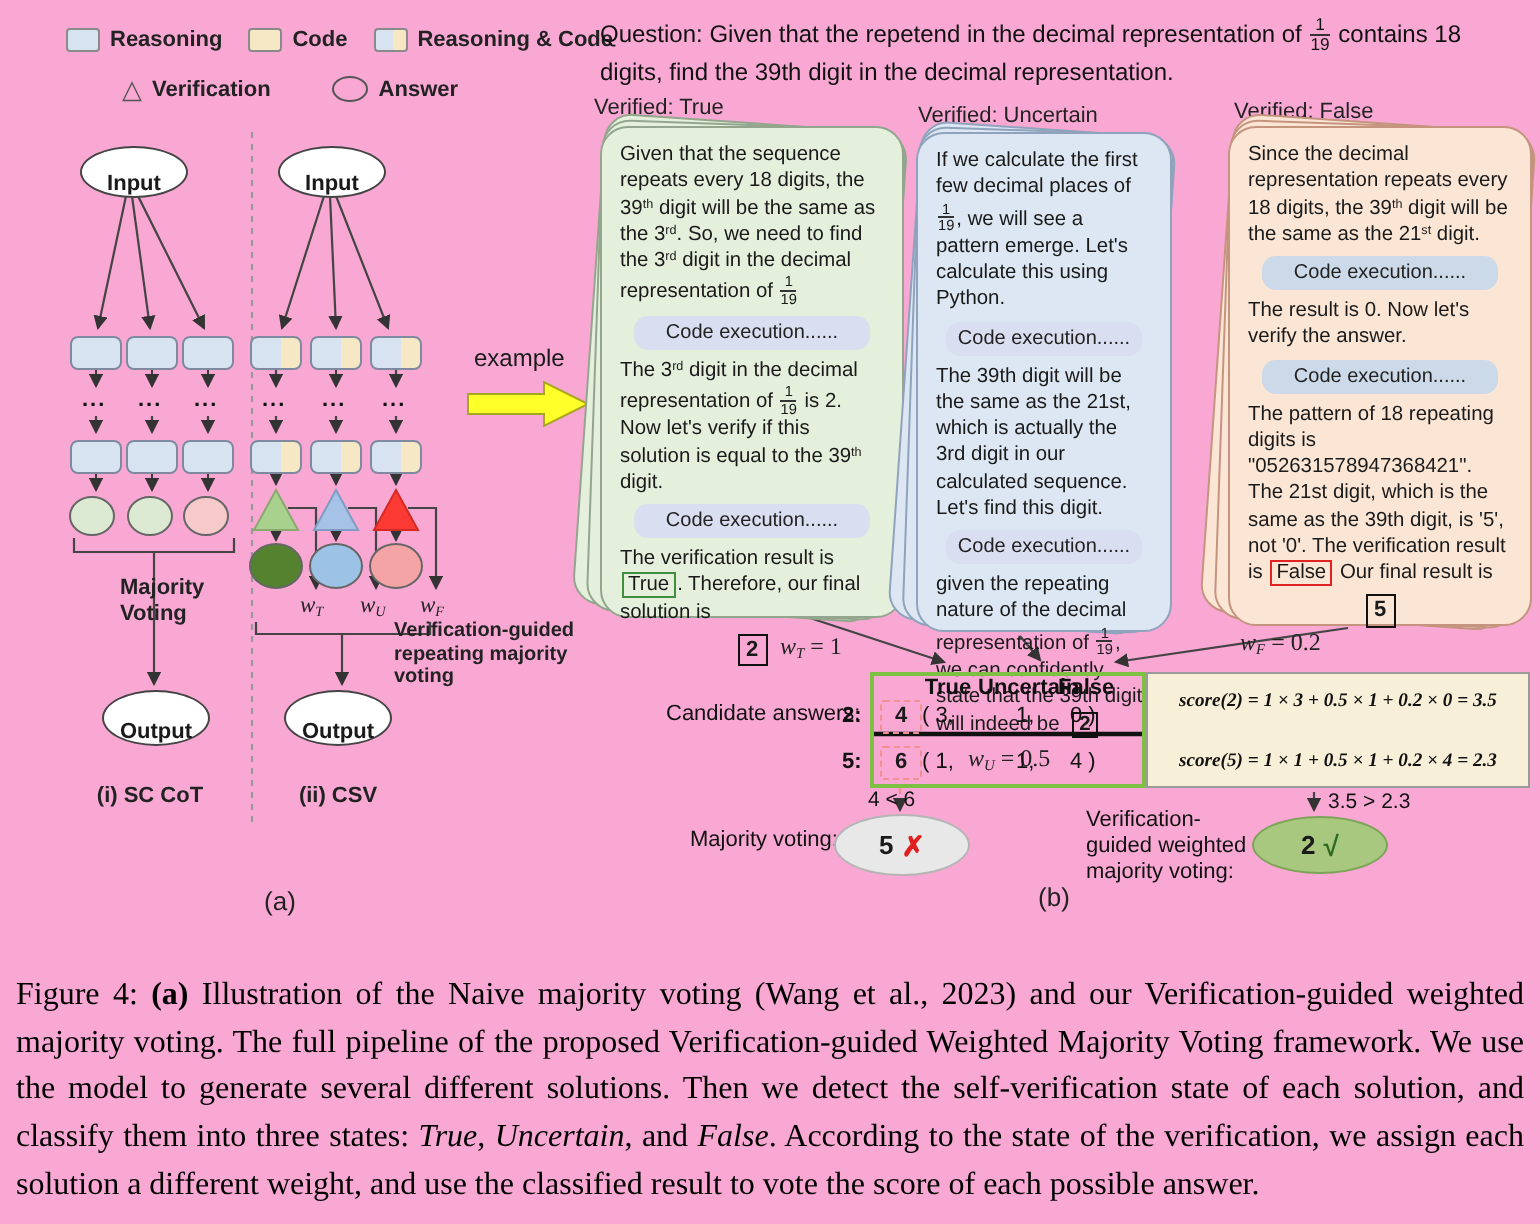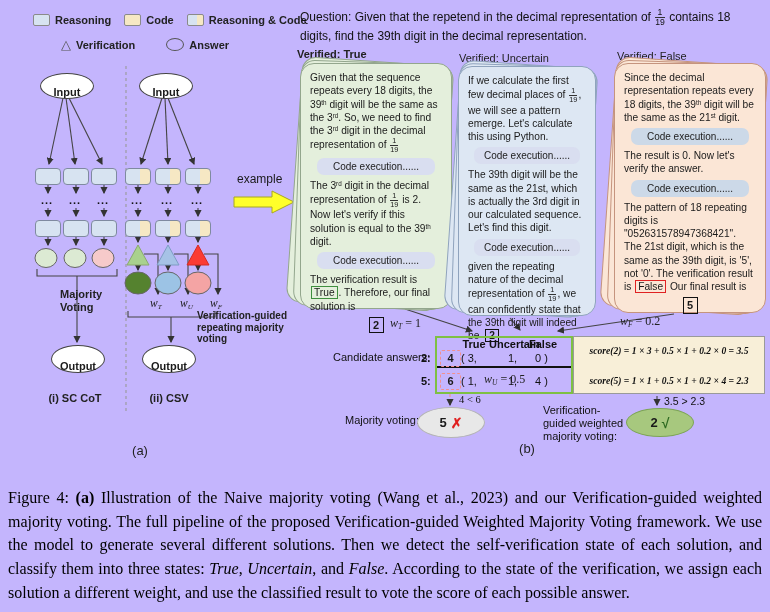--- a/index.html
+++ b/index.html
@@ -1,16 +1,16 @@
 <!DOCTYPE html>
 <html><head>
 <meta charset="utf-8">
 <style>
   html,body{margin:0;padding:0;background:#fff;}
-  .page{position:relative;width:770px;height:612px;background:#c4b5fd;overflow:hidden;
+  .page{position:relative;width:770px;height:612px;background:#f9a8d4;overflow:hidden;
         font-family:"Liberation Sans",sans-serif;color:#1a1a1a;}
   .abs{position:absolute;}
   svg.overlay{position:absolute;left:0;top:0;width:770px;height:612px;}
 
   
   .legend-row{position:absolute;display:flex;align-items:center;gap:5px;font-size:11px;font-weight:bold;color:#222;}
   .chip{width:15px;height:10px;border:1px solid #8a8a8a;border-radius:2px;display:inline-block;background:#d7e3f1;}
   .chip.code{background:#f6e8c4;}
   .chip.split{background:linear-gradient(to right,#d7e3f1 0 58%,#f6e8c4 58% 100%);}
   .tri-glyph{font-size:13px;font-weight:normal;color:#555;line-height:1;}
@@ -218,38 +218,38 @@
     </div>
 
   <div class="small-bold" style="left:40px;top:392px;width:70px;text-align:center;">(i) SC CoT</div>
   <div class="small-bold" style="left:140px;top:392px;width:58px;text-align:center;">(ii) CSV</div>
   <div class="panel-label" style="left:120px;top:443px;width:40px;">(a)</div>
 
   <div class="abs" style="left:237px;top:172px;font-size:12px;">example</div>
 
   <div class="question"><span>Question: Given that the repetend in the decimal representation of </span><span class="seg-frac"><span class="fn">1</span><span class="fd">19</span></span><span> contains 18 digits, find the 39th digit in the decimal representation.</span></div>
 
-  <span class="verified-label" style="left:297px;top:48px;font-weight:bold;">Verified: True</span>
+  <span class="verified-label" style="left:297px;top:48px;">Verified: True</span>
   <span class="verified-label" style="left:459px;top:52px;">Verified: Uncertain</span>
   <span class="verified-label" style="left:617px;top:50px;">Verified: False</span>
 
   <div class="stack st-true" style="left:300px;top:63px;width:152px;height:246px;">
     <div class="ghost g2"></div>
     <div class="ghost g1"></div>
     <div class="card">
       <div><span>Given that the sequence repeats every 18 digits, the 39</span><span class="seg-sup">th</span><span> digit will be the same as the 3</span><span class="seg-sup">rd</span><span>. So, we need to find the 3</span><span class="seg-sup">rd</span><span> digit in the decimal representation of </span><span class="seg-frac"><span class="fn">1</span><span class="fd">19</span></span></div>
       <div class="codebox">Code execution......</div>
       <div><span>The 3</span><span class="seg-sup">rd</span><span> digit in the decimal representation of </span><span class="seg-frac"><span class="fn">1</span><span class="fd">19</span></span><span> is 2. Now let's verify if this solution is equal to the 39</span><span class="seg-sup">th</span><span> digit.</span></div>
       <div class="codebox">Code execution......</div>
       <div><span>The verification result is </span><span class="seg-box-green">True</span><span>. Therefore, our final solution is</span></div>
       <div class="ansbox">2</div>
     </div>
   </div>
 
-  <div class="stack st-unc" style="left:458px;top:66px;width:138px;height:250px;">
+  <div class="stack st-unc" style="left:458px;top:66px;width:128px;height:250px;">
     <div class="ghost g2"></div>
     <div class="ghost g1"></div>
     <div class="card">
       <div><span>If we calculate the first few decimal places of </span><span class="seg-frac"><span class="fn">1</span><span class="fd">19</span></span><span>, we will see a pattern emerge. Let's calculate this using Python.</span></div>
       <div class="codebox">Code execution......</div>
       <div><span>The 39th digit will be the same as the 21st, which is actually the 3rd digit in our calculated sequence. Let's find this digit.</span></div>
       <div class="codebox">Code execution......</div>
       <div><span>given the repeating nature of the decimal representation of </span><span class="seg-frac"><span class="fn">1</span><span class="fd">19</span></span><span>, we can confidently state that the 39th digit will indeed be </span><span class="seg-box-answer">2</span></div>
     </div>
   </div>
@@ -287,21 +287,21 @@
 
   <span class="tcell" style="left:421px;top:375px;font-weight:bold;">5:</span>
   <div class="dashred" style="left:440px;top:373px;">6</div>
   <span class="tcell" style="left:461px;top:375px;">(  1,</span>
   <span class="tcell" style="left:508px;top:375px;">1,</span>
   <span class="tcell" style="left:535px;top:375px;">4  )</span>
 
   <div class="score" style="left:576px;top:345px;">score(2) = 1 × 3 + 0.5 × 1 + 0.2 × 0 = 3.5</div>
   <div class="score" style="left:576px;top:375px;">score(5) = 1 × 1 + 0.5 × 1 + 0.2 × 4 = 2.3</div>
 
-  <span class="cmp-label" style="left:459px;top:394px;font-family:Liberation Serif, serif;">4 &lt; 6</span>
+  <span class="cmp-label" style="left:434px;top:394px;">4 &lt; 6</span>
   <span class="tcell" style="left:345px;top:414px;">Majority voting:</span>
   <div class="vote-ellipse mv" style="left:417px;top:407px;width:66px;height:29px;">
     <span>5</span>
     <span class="mark-x">✗</span>
   </div>
 
   <span class="cmp-label" style="left:664px;top:395px;">3.5 &gt; 2.3</span>
   <div class="tcell" style="left:543px;top:404px;width:86px;line-height:1.2;">Verification-guided weighted majority voting:</div>
   <div class="vote-ellipse wmv" style="left:626px;top:408px;width:66px;height:27px;">
     <span>2</span>

